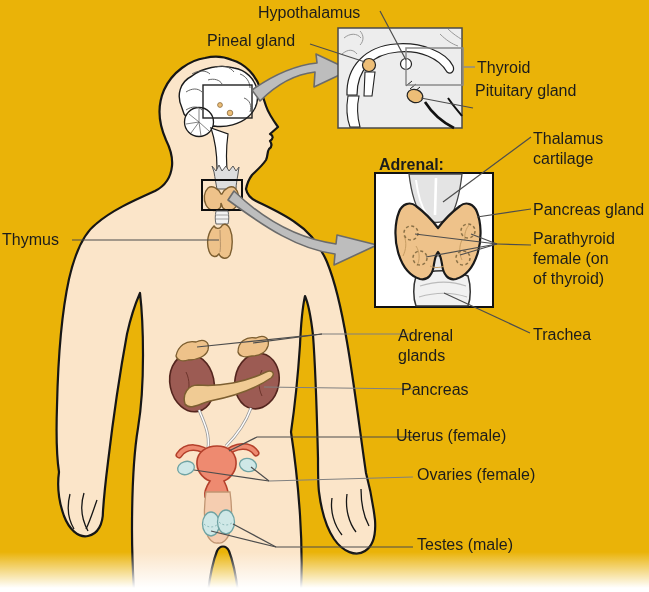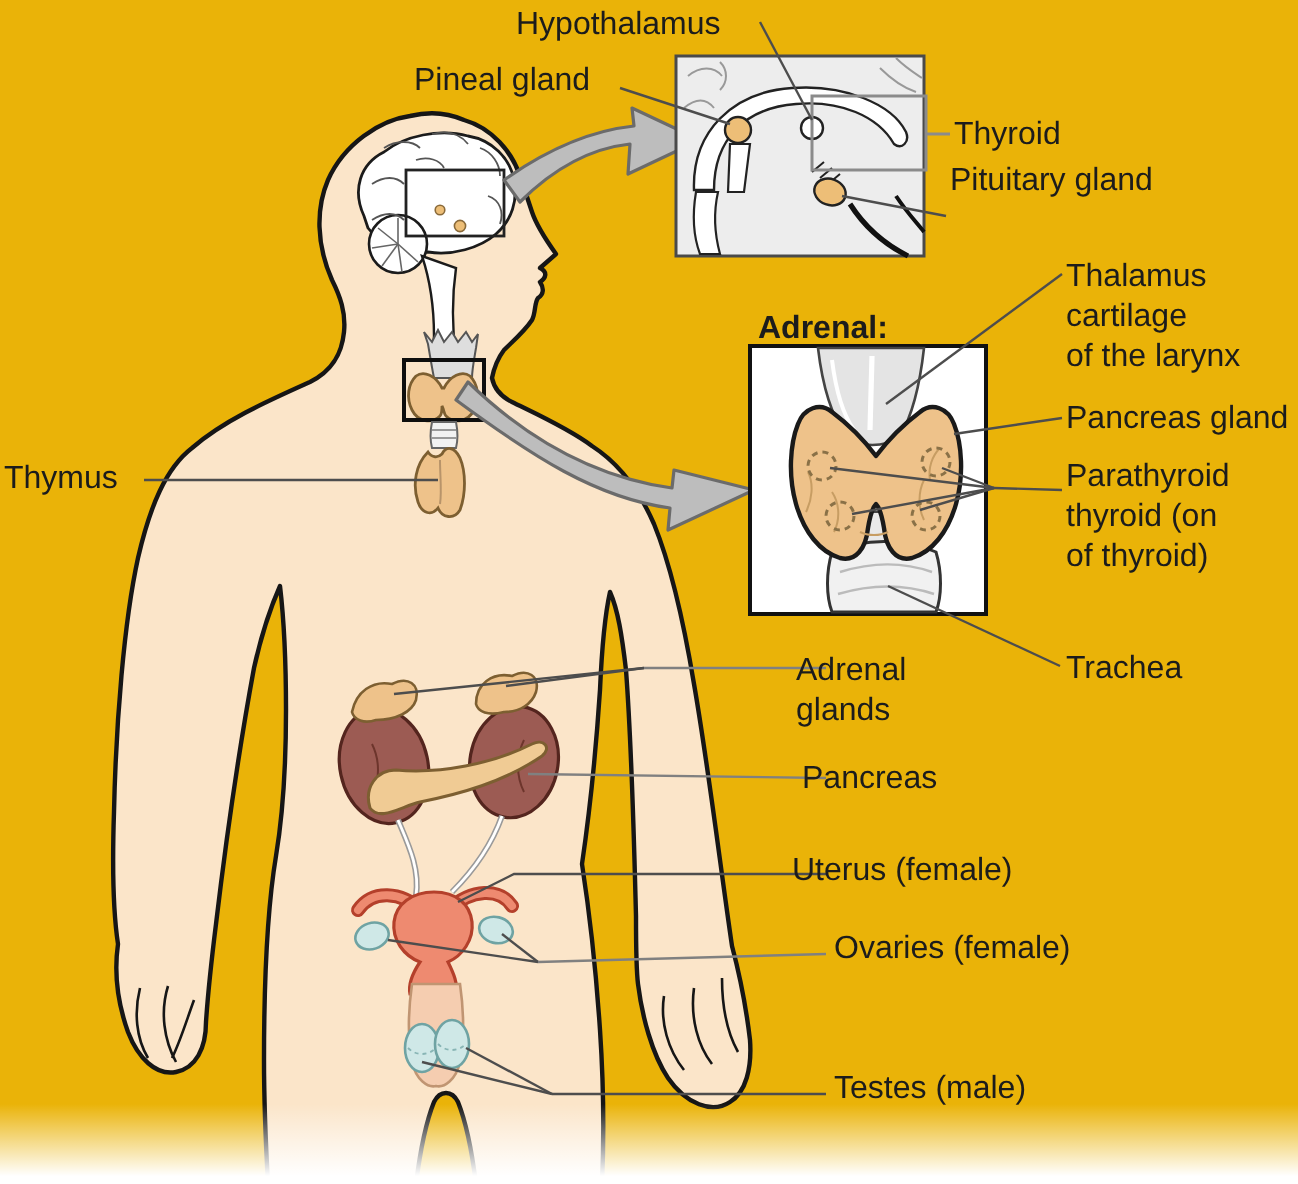--- a/index.html
+++ b/index.html
@@ -273,28 +273,27 @@
   <div class="label" style="left:258px;top:3px">Hypothalamus</div>
   <div class="label" style="left:207px;top:31px">Pineal gland</div>
   <div class="label" style="left:477px;top:58px">Thyroid</div>
   <div class="label" style="left:475px;top:81px">Pituitary gland</div>
 
   <div class="label bold" style="left:379px;top:155px">Adrenal:</div>
 
   <div class="label" style="left:533px;top:129px">
     <span>Thalamus</span>
     <span>cartilage</span>
-    <span>of the larynx</span>
   </div>
 
   <div class="label" style="left:533px;top:200px">Pancreas gland</div>
 
   <div class="label" style="left:533px;top:229px">
     <span>Parathyroid</span>
-    <span>thyroid (on</span>
+    <span>female (on</span>
     <span>of thyroid)</span>
   </div>
 
   <div class="label" style="left:533px;top:325px">Trachea</div>
   <div class="label" style="left:2px;top:230px">Thymus</div>
 
   <div class="label" style="left:398px;top:326px">
     <span>Adrenal</span>
     <span>glands</span>
   </div>

